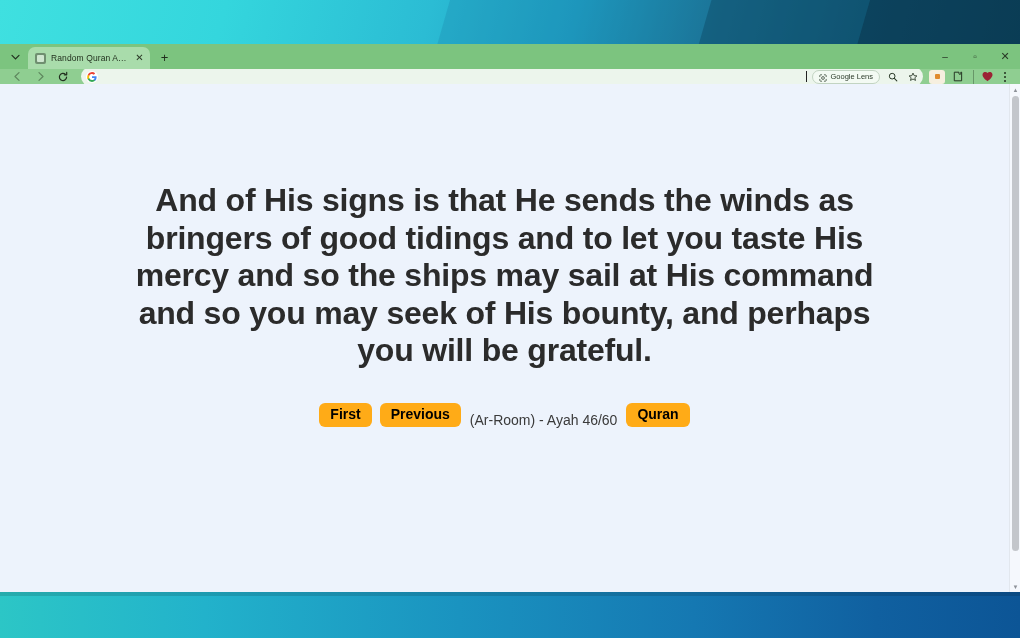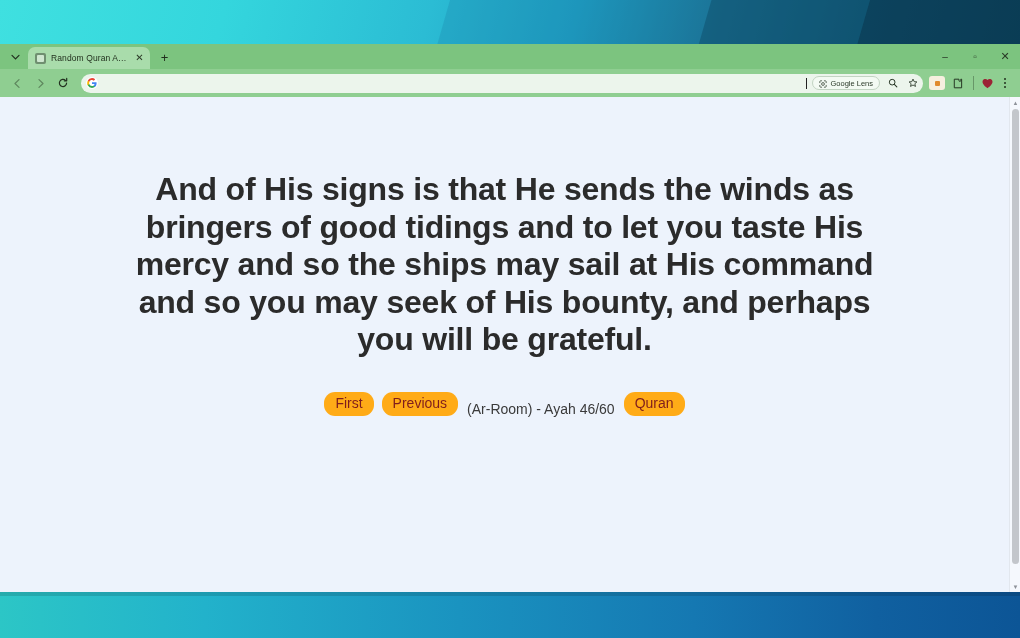--- a/index.html
+++ b/index.html
@@ -167,21 +167,21 @@
     width: 30px; height: 25px;
     display: flex; align-items: center; justify-content: center;
     color: #2a3a27;
     font-size: 10px;
     line-height: 1;
   }
   .winctrl.close { font-size: 11px; }
 
   
   .toolbar {
-    height: 28px;
+    height: 15px;
     background: #8fce91;
     display: flex;
     align-items: center;
     padding: 0 6px;
     gap: 1px;
   }
   .tb-icon {
     width: 22px; height: 22px;
     display: flex; align-items: center; justify-content: center;
     border-radius: 50%;
@@ -297,46 +297,46 @@
 
   .page-content {
     position: absolute;
     left: 0; top: 0;
     right: 11px;
     bottom: 0;
     display: flex;
     flex-direction: column;
     align-items: center;
     justify-content: flex-start;
-    padding-top: 74px;
+    padding-top: 98px;
   }
 
   .ayah-text {
     width: 760px;
     text-align: center;
     font-size: 32px;
     line-height: 1.175;
     font-weight: 700;
     color: #2b2b2b;
     letter-spacing: -0.2px;
   }
 
   .nav-row {
     margin-top: 32px;
     display: flex;
     align-items: center;
     gap: 8px;
   }
   .nav-btn {
     background: #ffab17;
-    color: #7f1d1d;
+    color: #000000;
     font-size: 14px;
-    font-weight: 400;
+    font-weight: 700;
     border: none;
-    border-radius: 11px;
+    border-radius: 6px;
     padding: 4px 11px 5px 11px;
     line-height: 1.1;
     font-family: "Liberation Sans", sans-serif;
     cursor: pointer;
     white-space: nowrap;
   }
   .ayah-ref {
     font-size: 14px;
     color: #3a3a3a;
     white-space: nowrap;

